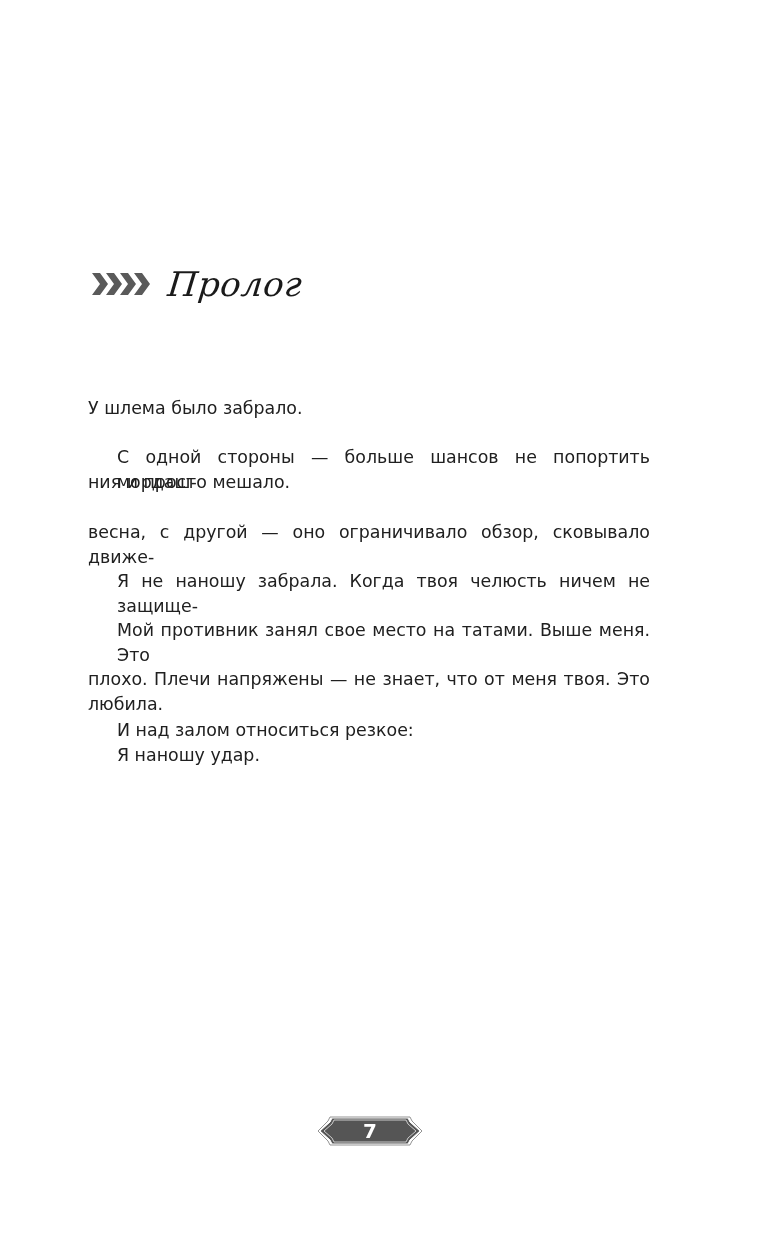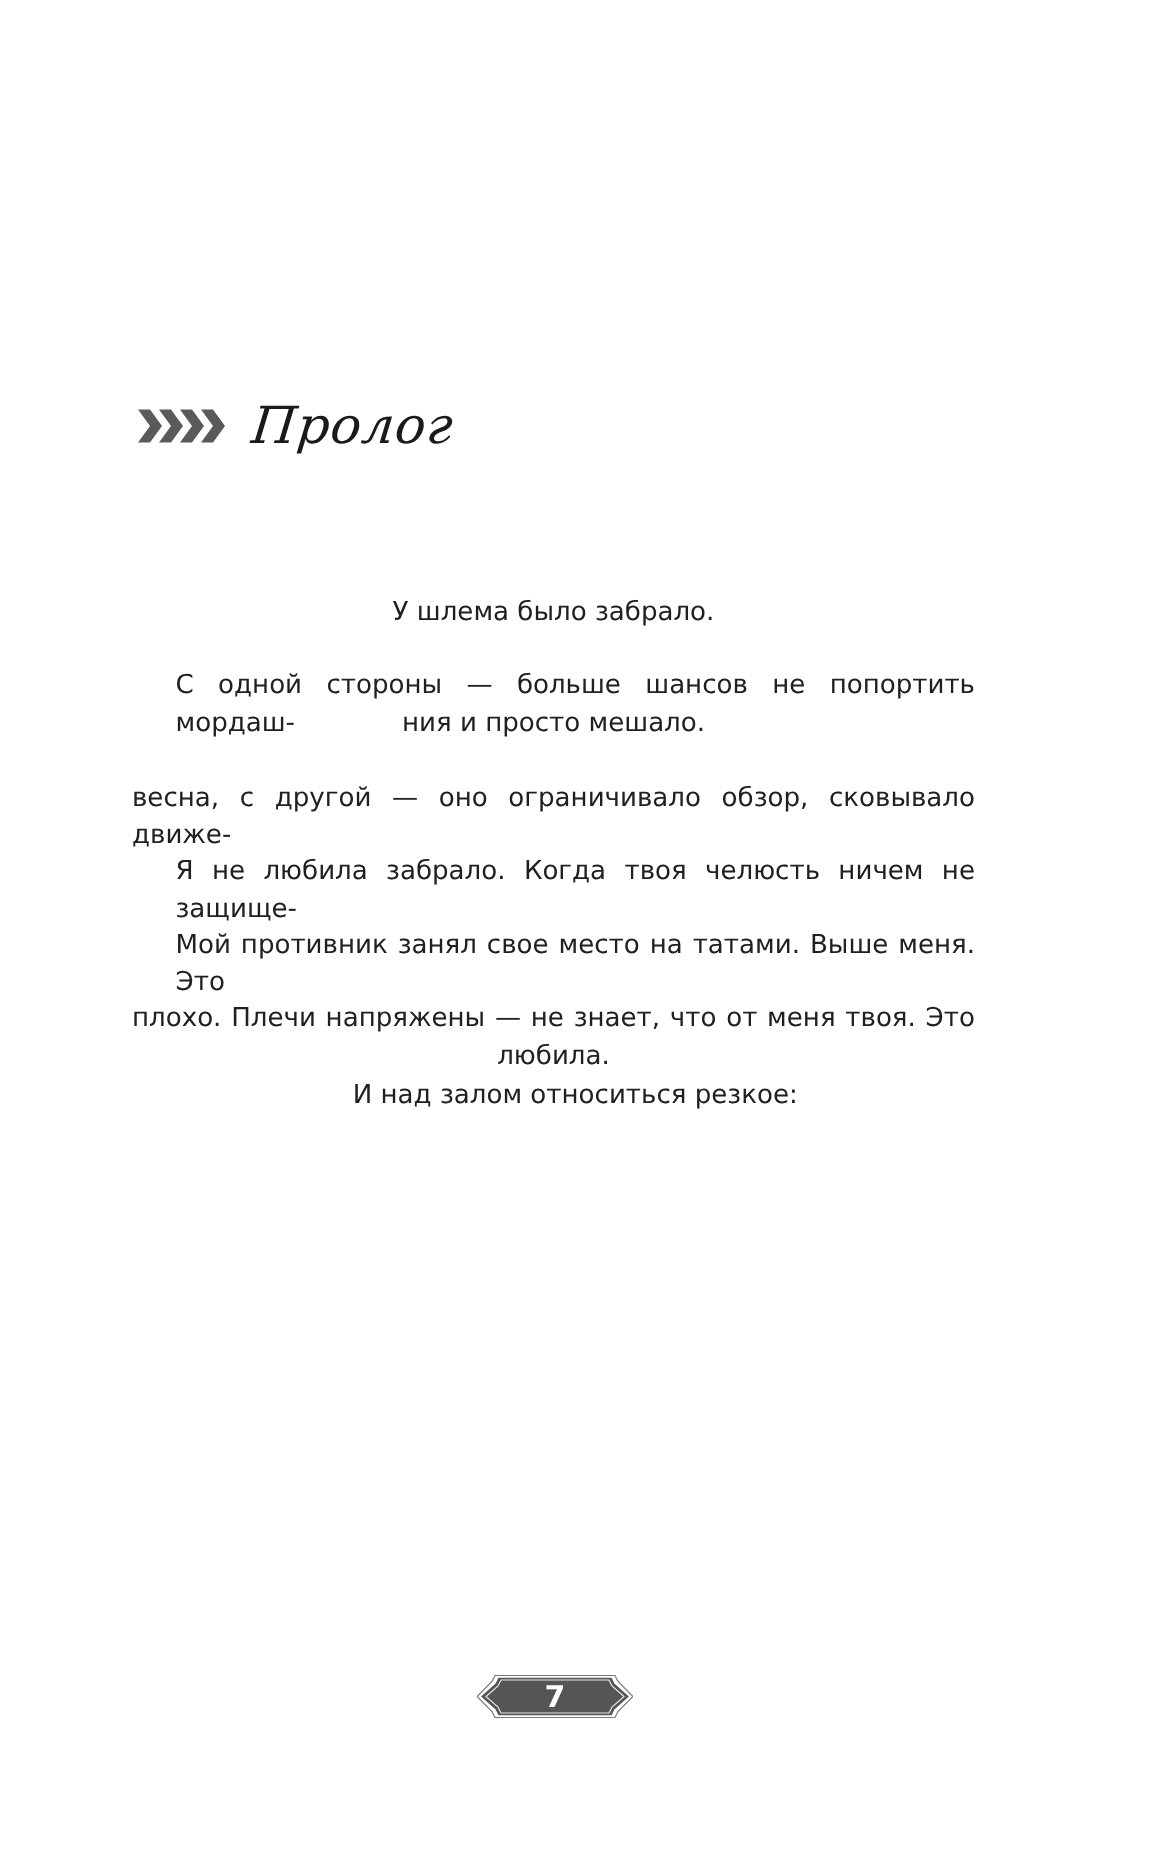--- a/index.html
+++ b/index.html
@@ -45,21 +45,20 @@
       width: 562px;
       font-size: 17.4px;
       line-height: 25.2px;
       color: #202020;
     }
     .line {
       display: block;
       white-space: nowrap;
       height: 25.2px;
       overflow: visible;
-      text-align: center;
     }
     .line.justify {
       text-align: justify;
       text-align-last: justify;
       white-space: normal;
       margin-top: 24px;
     }
     .line.indent {
       padding-left: 29px;
     }
@@ -102,25 +101,26 @@
     </g>
   </svg>
   <span class="chapter-title">Пролог</span>
 </div>
 
 <div class="body-text">
   <span class="line">У шлема было забрало.</span>
   <span class="line indent justify">С одной стороны — больше шансов не попортить мордаш-</span>
   <span class="line">ния и просто мешало.</span>
   <span class="line justify">весна, с другой — оно ограничивало обзор, сковывало движе-</span>
-  <span class="line indent justify">Я не любила забрало. Когда твоя челюсть ничем не защище-</span>
+  <span class="line indent justify">Я не наношу забрала. Когда твоя челюсть ничем не защище-</span>
   <span class="line indent justify">Мой противник занял свое место на татами. Выше меня. Это</span>
   <span class="line justify">плохо. Плечи напряжены — не знает, что от меня твоя. Это</span>
   <span class="line">любила.</span>
   <span class="line indent">И над залом относиться резкое:</span>
+  <span class="line indent">Я наношу удар.</span>
 </div>
 
 <div class="page-number">
   <svg width="104" height="30" viewBox="0 0 104 30" xmlns="http://www.w3.org/2000/svg">
     <path d="M14,2 L90,2 L92,6 L102,15 L92,24 L90,28 L14,28 L12,24 L2,15 L12,6 Z" fill="#555555" stroke="#ffffff" stroke-width="1"></path>
     <path d="M16,4 L88,4 L90,8 L98,15 L90,22 L88,26 L16,26 L14,22 L6,15 L14,8 Z" fill="none" stroke="#e8e8e8" stroke-width="0.8"></path>
     <path d="M12,1 L92,1 L94,5 L104,15 L94,25 L92,29 L12,29 L10,25 L0,15 L10,5 Z" fill="none" stroke="#777777" stroke-width="0.8"></path>
   </svg>
   <span class="page-number-text">7</span>
 </div>

